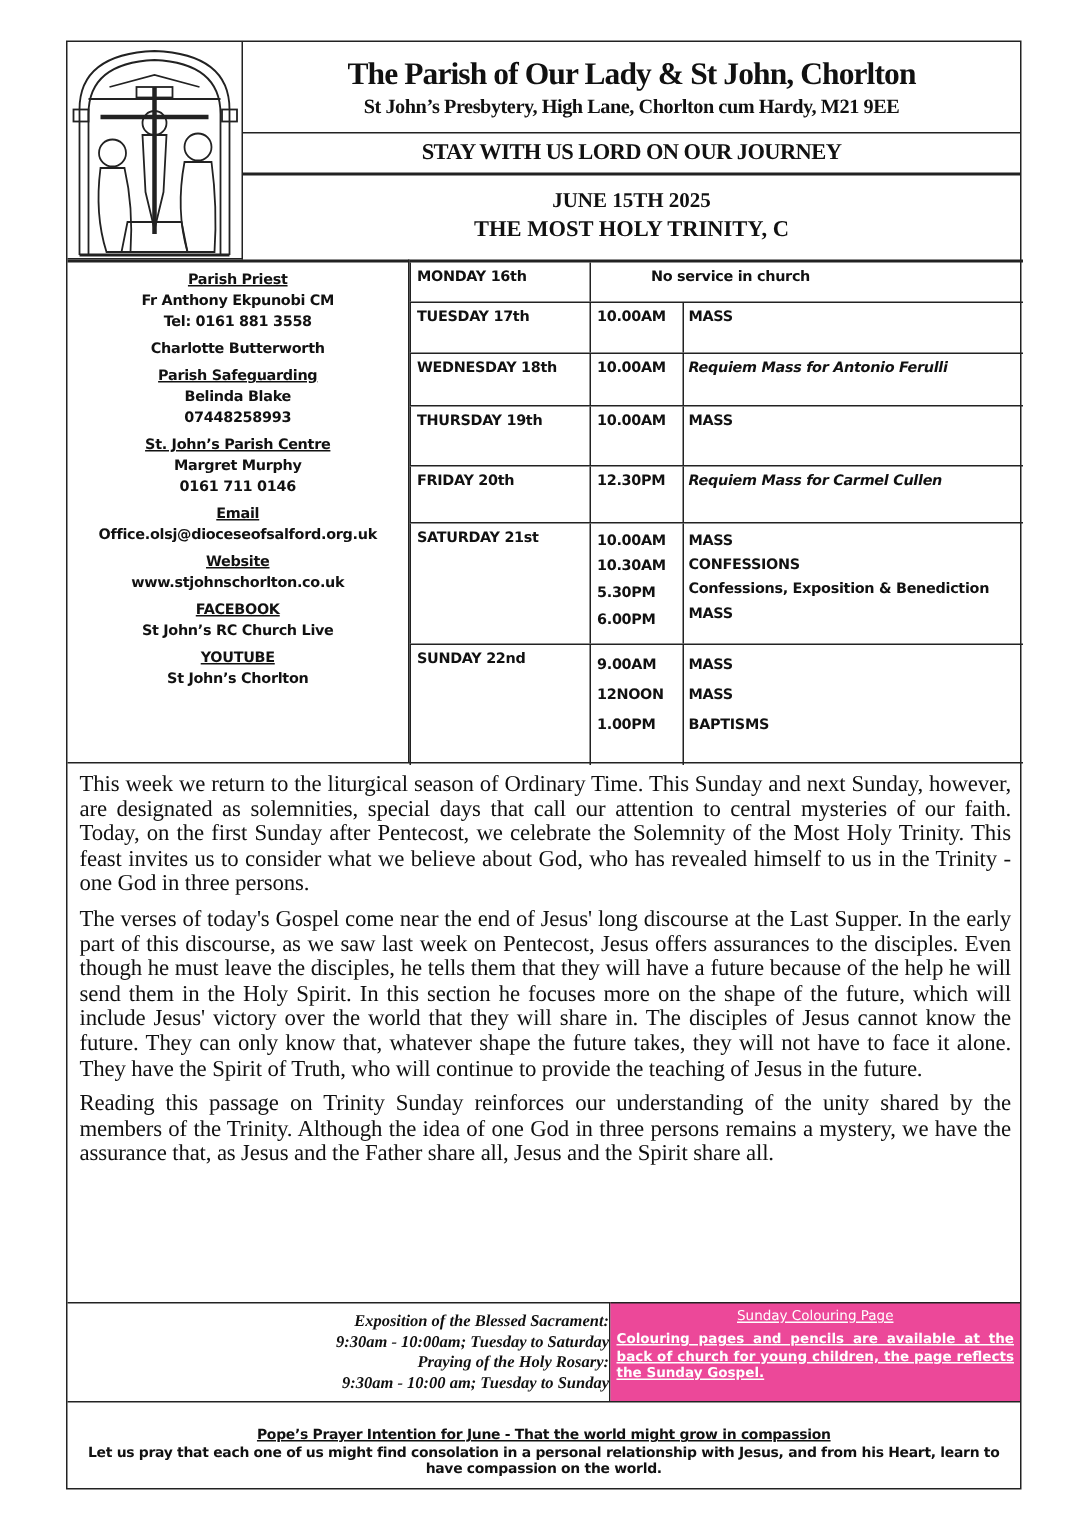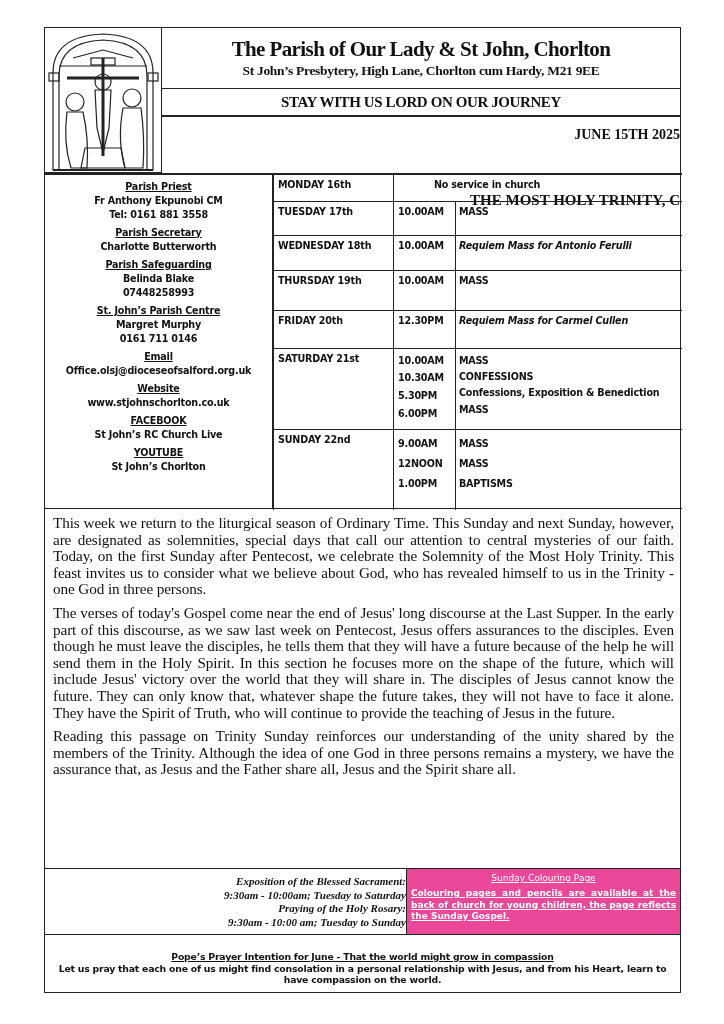--- a/index.html
+++ b/index.html
@@ -7,22 +7,22 @@
     body { position: relative; font-family: "Liberation Serif", serif; color: #111; }
 
     .page { position: absolute; left: 44px; top: 27px; width: 637px; height: 966px; border: 1px solid #222; }
 
     
     .logo { position: absolute; left: 0; top: 0; width: 117px; height: 145px; border-right: 1.5px solid #222; border-bottom: 1.5px solid #222; }
     .hdr-title { position: absolute; left: 117px; top: 0; right: 0; height: 61px; border-bottom: 1.5px solid #222; text-align: center; }
     .hdr-title h1 { font-family: "Liberation Serif", serif; font-weight: bold; font-size: 21px; letter-spacing: -0.6px; line-height: 28px; margin-top: 7px; }
     .hdr-title .addr { font-weight: bold; font-size: 13.5px; letter-spacing: -0.3px; line-height: 16px; }
     .hdr-motto { position: absolute; left: 117px; top: 61px; right: 0; height: 28px; border-bottom: 2px solid #222; text-align: center; font-weight: bold; font-size: 15px; letter-spacing: -0.4px; line-height: 27px; }
-    .hdr-date { position: absolute; left: 117px; top: 89px; right: 0; height: 68px; text-align: right; font-weight: bold; font-size: 14px; line-height: 18px; padding-top: 9px; }
-    .hdr-date .l2 { font-size: 15px; margin-top: 47px; }
+    .hdr-date { position: absolute; left: 117px; top: 89px; right: 0; height: 68px; text-align: center; font-weight: bold; font-size: 14px; line-height: 18px; padding-top: 9px; }
+    .hdr-date .l2 { font-size: 15px; }
 
     
     .contacts { position: absolute; left: 0; top: 145px; width: 228px; height: 335px; border-top: 2px solid #222; border-right: 1px solid #222; text-align: center; font-family: "DejaVu Sans", sans-serif; font-weight: bold; font-size: 9.6px; line-height: 14px; padding-top: 5px; letter-spacing: -0.2px; }
     .contacts .grp { margin-bottom: 4px; }
     .contacts .lbl { text-decoration: underline; }
 
     
     .sched { position: absolute; left: 228px; top: 145px; width: 409px; height: 335px; border-top: 2px solid #222; font-family: "DejaVu Sans", sans-serif; font-weight: bold; font-size: 9.6px; letter-spacing: -0.2px; }
     .row { position: absolute; left: 0; right: 0; border-bottom: 1.5px solid #222; }
     .row .day { position: absolute; left: 0; top: 0; bottom: 0; width: 121px; border-right: 1.5px solid #222; padding: 4px 0 0 4px; border-left: 1.5px solid #222; }
@@ -84,21 +84,20 @@
     <div class="l2">THE MOST HOLY TRINITY, C</div>
   </div>
 
   <div class="contacts">
     <div class="grp">
       <div class="lbl">Parish Priest</div>
       <div>Fr Anthony Ekpunobi CM</div>
       <div>Tel: 0161 881 3558</div>
     </div>
     <div class="grp">
-      <div class="lbl">Parish Secretary</div>
       <div>Charlotte Butterworth</div>
     </div>
     <div class="grp">
       <div class="lbl">Parish Safeguarding</div>
       <div>Belinda Blake</div>
       <div>07448258993</div>
     </div>
     <div class="grp">
       <div class="lbl">St. John’s Parish Centre</div>
       <div>Margret Murphy</div>

